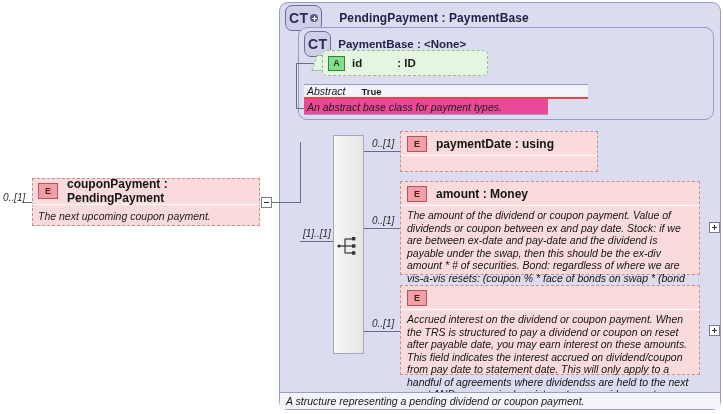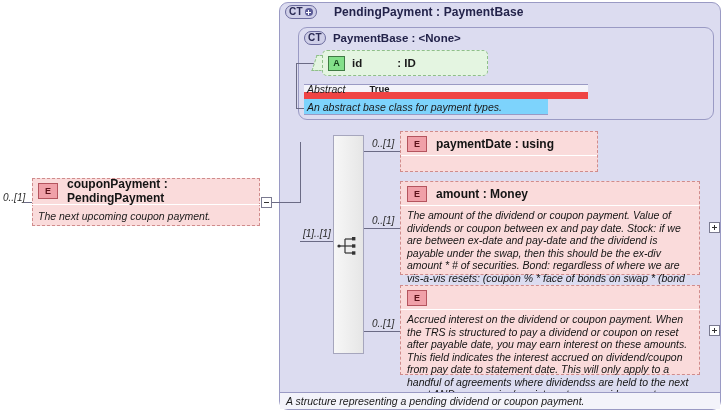--- a/index.html
+++ b/index.html
@@ -50,25 +50,25 @@
     left: 304px; top: 31px;
     display: flex; align-items: center; gap: 7px;
   }
   #ct-inner-title {
     font-size: 11.5px; font-weight: bold; color: #23234a;
   }
 
   
   .ct-badge {
     display: inline-flex; align-items: center; justify-content: center;
-    height: 14px; padding: 0 3px;
+    height: 14px; padding: 12px 3px;
     border: 1px solid #6a6a9c;
     border-radius: 7px;
     background: #cfcfe8;
-    font-size: 10px; font-weight: bold; color: #2b2b55;
+    font-size: 14px; font-weight: bold; color: #2b2b55;
     line-height: 1;
     letter-spacing: .3px;
     box-sizing: border-box;
   }
   .ct-badge .plus-circle {
     display: inline-block;
     width: 8px; height: 8px;
     border-radius: 50%;
     background: #5b5b96;
     margin-left: 2px;
@@ -120,31 +120,31 @@
 
   
   #abstract-block {
     left: 304px; top: 84px; width: 244px; height: 31px;
     background: #f3f3fa;
     box-sizing: border-box;
   }
   #abstract-row {
     left: 304px; top: 84px; width: 284px; height: 15px;
     border-top: 1px solid #9a9ac4;
-    border-bottom: 7px solid #ef4444;
+    border-bottom: 2px solid #ef4444;
     box-sizing: border-box;
     display: flex; align-items: center;
     background: #f3f3fa;
     font-size: 10.5px;
   }
   #abstract-key { font-style: italic; margin-left: 3px; color: #1a1a1a; }
-  #abstract-val { font-weight: bold; margin-left: 24px; font-size: 9.5px; color: #1a1a1a; }
+  #abstract-val { font-weight: bold; margin-left: 16px; font-size: 9.5px; color: #1a1a1a; }
   #abstract-doc {
     left: 304px; top: 99px; width: 244px; height: 16px;
-    background: #7dd3fc;
+    background: #ec4899;
     border-bottom: 1px solid #9a9ac4;
     box-sizing: border-box;
     display: flex; align-items: center;
     font-style: italic; font-size: 10.5px; color: #1a1a1a;
     padding-left: 3px;
   }
 
   
   #coupon-el {
     left: 32px; top: 178px; width: 228px; height: 48px;

